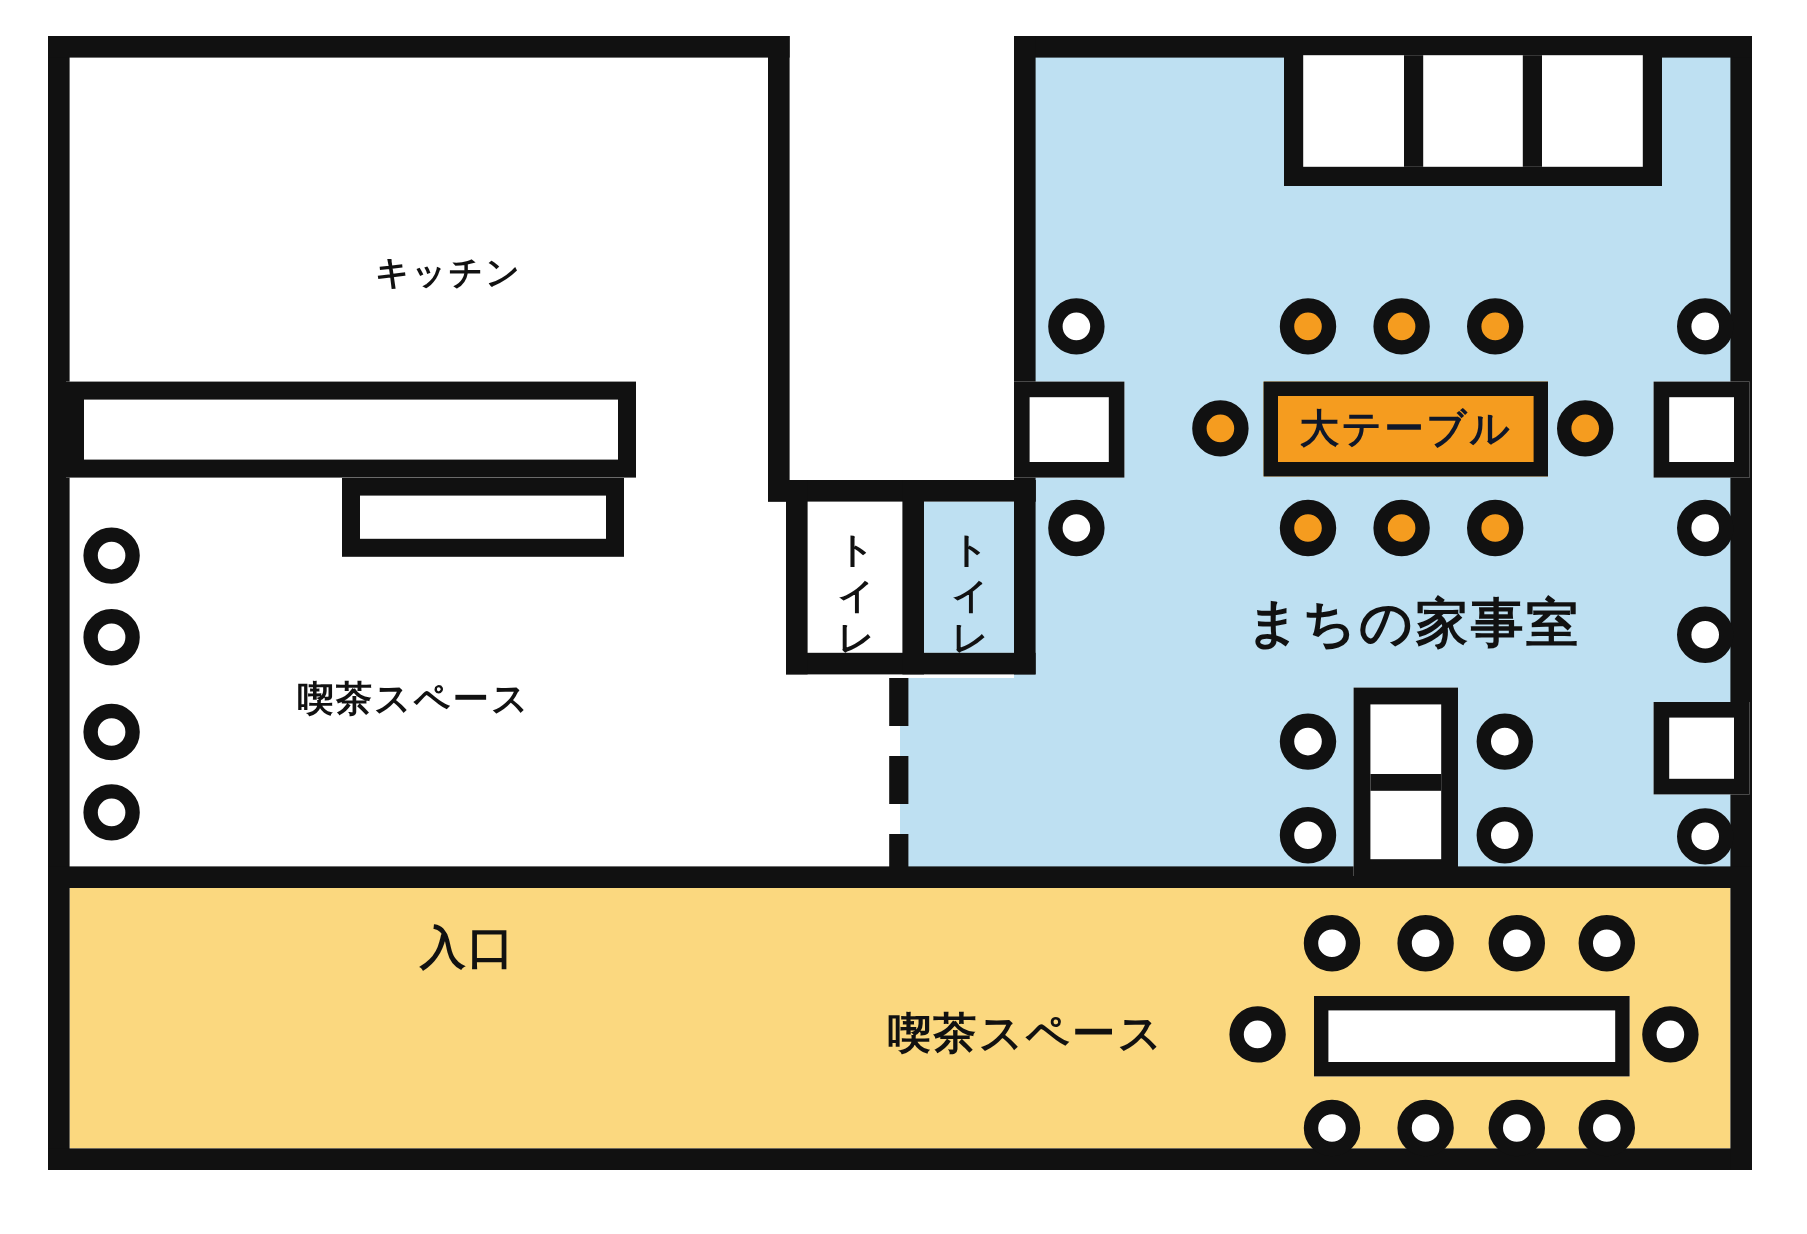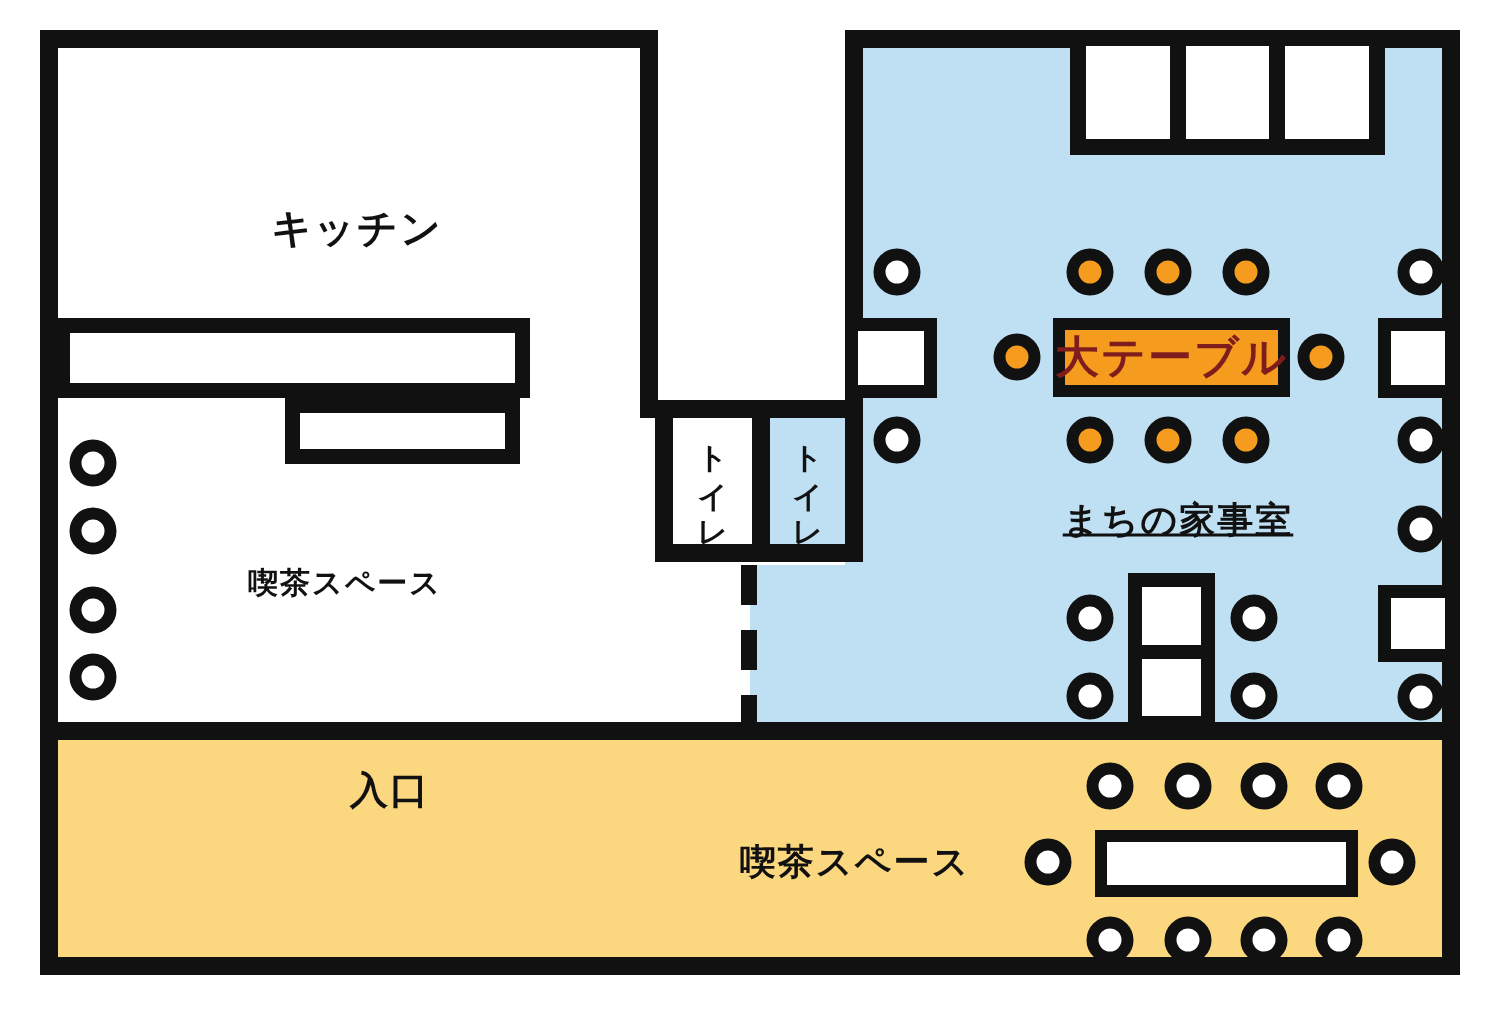--- a/index.html
+++ b/index.html
@@ -13,21 +13,21 @@
   .chair.orange{background:var(--orange,#F59C1F);}
   .lbl{font-weight:800;color:#111;transform:translate(-50%,-50%);white-space:nowrap;letter-spacing:2px;}
   .vlbl{writing-mode:vertical-rl;text-orientation:upright;letter-spacing:4px;}
   .shelf{display:flex;border-width:16px;}
   .shelf .cell{flex:1;}
   .shelf .sep{width:16px;background:var(--wall,#111);}
   .vtable{display:flex;flex-direction:column;}
   .vtable .cell{flex:1;}
   .vtable .hsep{height:14px;background:var(--wall,#111);}
   .big-table{display:flex;align-items:center;justify-content:center;background:var(--orange,#F59C1F);border-width:12px;}
-  .tlabel{font-weight:800;font-size:44px;letter-spacing:2px;color:#7f1d1d;white-space:nowrap;}
+  .tlabel{font-weight:800;font-size:33px;letter-spacing:2px;color:#0f172a;white-space:nowrap;}
   .dash{width:16px;background:repeating-linear-gradient(to bottom,var(--wall,#111) 0 40px,transparent 40px 65px);}
 </style>
 </head>
 <body>
 
 <div class="plan">
 
   <div class="fill" style="left:845px;top:30px;width:615px;height:710px;background:var(--blue,#BEE0F2);"></div>
   <div class="fill" style="left:750px;top:565px;width:95px;height:175px;background:var(--blue,#BEE0F2);"></div>
   <div class="fill" style="left:770px;top:418px;width:75px;height:126px;background:var(--blue,#BEE0F2);"></div>
@@ -107,21 +107,21 @@
   <div class="chair" style="left:1188px;top:786px;"></div>
   <div class="chair" style="left:1264px;top:786px;"></div>
   <div class="chair" style="left:1339px;top:786px;"></div>
   <div class="chair" style="left:1110px;top:940px;"></div>
   <div class="chair" style="left:1188px;top:940px;"></div>
   <div class="chair" style="left:1264px;top:940px;"></div>
   <div class="chair" style="left:1339px;top:940px;"></div>
   <div class="chair" style="left:1048px;top:862px;"></div>
   <div class="chair" style="left:1392px;top:862px;"></div>
 
-  <div class="lbl" style="left:357px;top:228px;font-size:40px;text-align:center;">キッチン</div>
+  <div class="lbl" style="left:374px;top:228px;font-size:28px;text-align:center;">キッチン</div>
   <div class="lbl" style="left:345px;top:583px;font-size:30px;">喫茶スペース</div>
   <div class="lbl vlbl" style="left:712px;top:481px;font-size:30px;">トイレ</div>
   <div class="lbl vlbl" style="left:807px;top:481px;font-size:30px;">トイレ</div>
-  <div class="lbl" style="left:1178px;top:520px;font-size:36px;text-decoration:underline;">まちの家事室</div>
+  <div class="lbl" style="left:1178px;top:520px;font-size:44px;">まちの家事室</div>
   <div class="lbl" style="left:390px;top:790px;font-size:38px;">入口</div>
   <div class="lbl" style="left:855px;top:862px;font-size:36px;">喫茶スペース</div>
 
 </div>
 
 </body></html>

